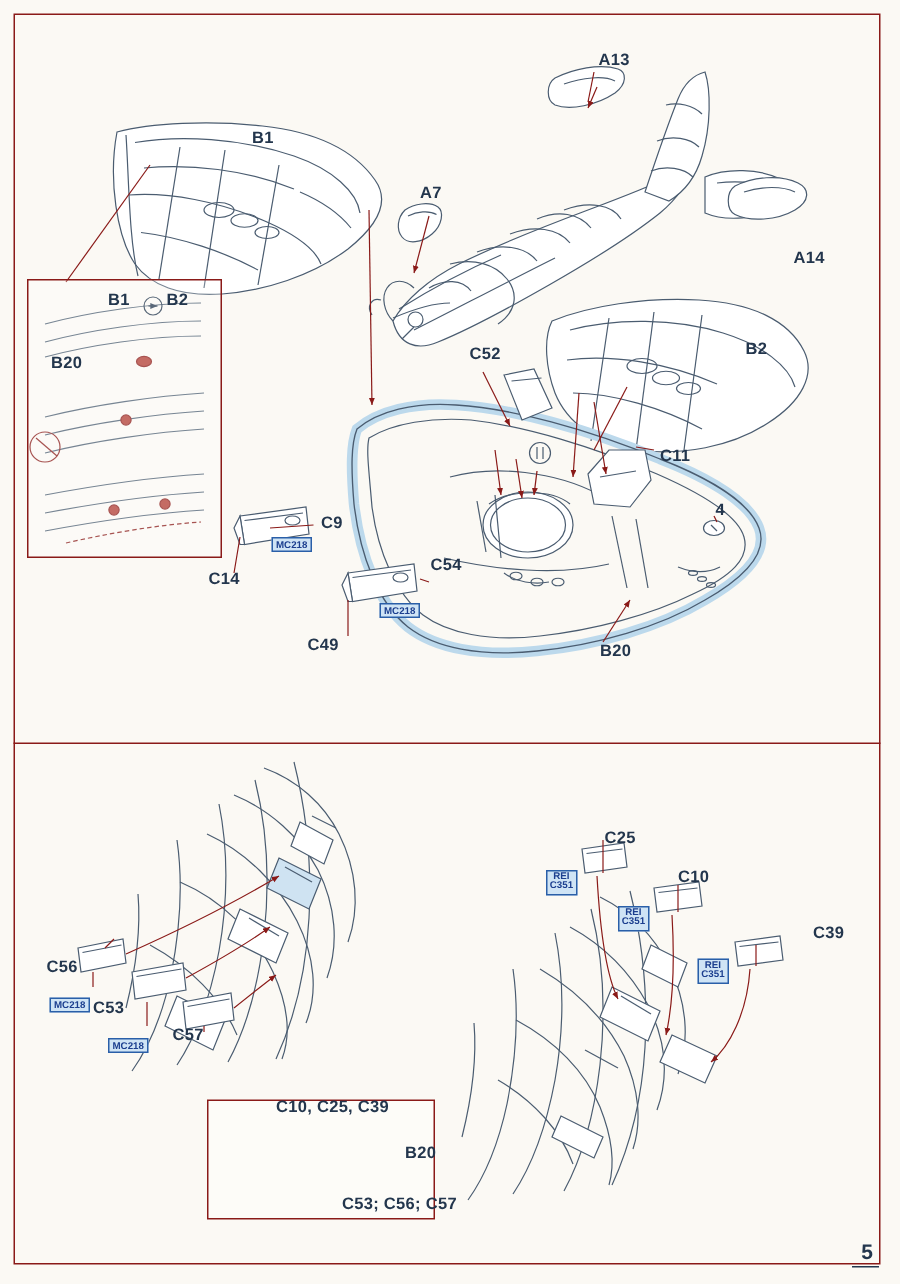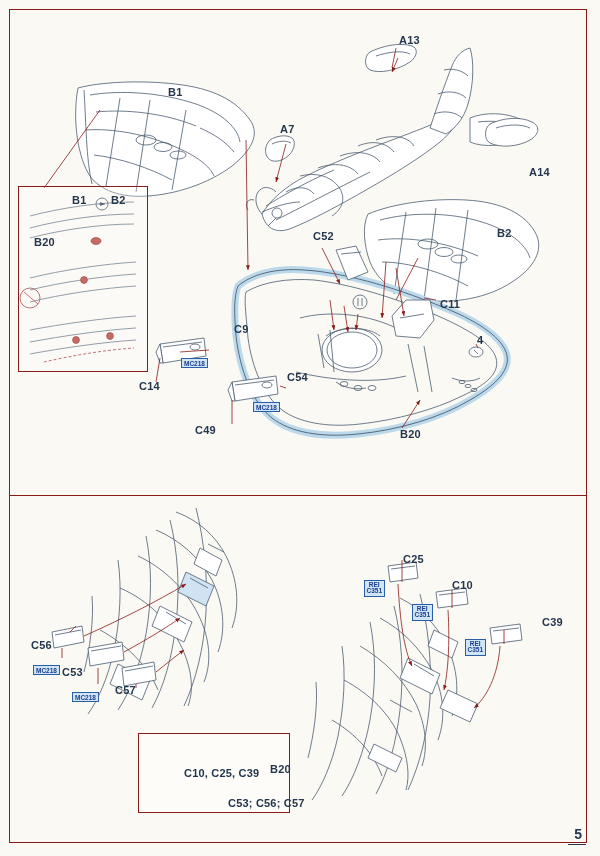--- a/index.html
+++ b/index.html
@@ -396,24 +396,24 @@
 
   <div class="legend-box" style="left:138px; top:733px; width:152px; height:80px;"></div>
 
   <div class="label" style="left:168px; top:86px;">B1</div>
   <div class="label" style="left:399px; top:34px;">A13</div>
   <div class="label" style="left:280px; top:123px;">A7</div>
   <div class="label" style="left:529px; top:166px;">A14</div>
   <div class="label" style="left:497px; top:227px;">B2</div>
   <div class="label" style="left:313px; top:230px;">C52</div>
   <div class="label" style="left:440px; top:298px;">C11</div>
-  <div class="label" style="left:214px; top:323px;margin-left:20px;">C9</div>
+  <div class="label" style="left:214px; top:343px;">C9</div>
   <div class="label" style="left:139px; top:380px;">C14</div>
   <div class="label" style="left:287px; top:371px;">C54</div>
-  <div class="label" style="left:195px; top:424px;">C49</div>
+  <div class="label" style="left:205px; top:424px;">C49</div>
   <div class="label" style="left:400px; top:428px;">B20</div>
   <div class="label" style="left:477px; top:334px;">4</div>
 
   <div class="chip" style="left:181px; top:358px;">MC218</div>
   <div class="chip" style="left:253px; top:402px;">MC218</div>
 
   <div class="label" style="left:72px; top:194px;">B1</div>
   <div class="label" style="left:111px; top:194px;">B2</div>
   <div class="label" style="left:34px; top:236px;">B20</div>
 
@@ -426,20 +426,20 @@
 
   <div class="chip" style="left:33px; top:665px;">MC218</div>
   <div class="chip" style="left:72px; top:692px;">MC218</div>
   <div class="chip two-line" style="left:364px; top:580px; white-space:pre;">REI
 C351</div>
   <div class="chip two-line" style="left:412px; top:604px; white-space:pre;">REI
 C351</div>
   <div class="chip two-line" style="left:465px; top:639px; white-space:pre;">REI
 C351</div>
 
-  <div class="label" style="left:184px; top:767px;text-align:right;">C10, C25, C39</div>
+  <div class="label" style="left:184px; top:732px;text-align:right;">C10, C25, C39</div>
   <div class="label" style="left:270px; top:763px;">B20</div>
   <div class="label" style="left:228px; top:797px;">C53; C56; C57</div>
 
   <div class="pagenum">5</div>
   <div class="pagenum-underline"></div>
 
 </div>
 
 </body></html>

